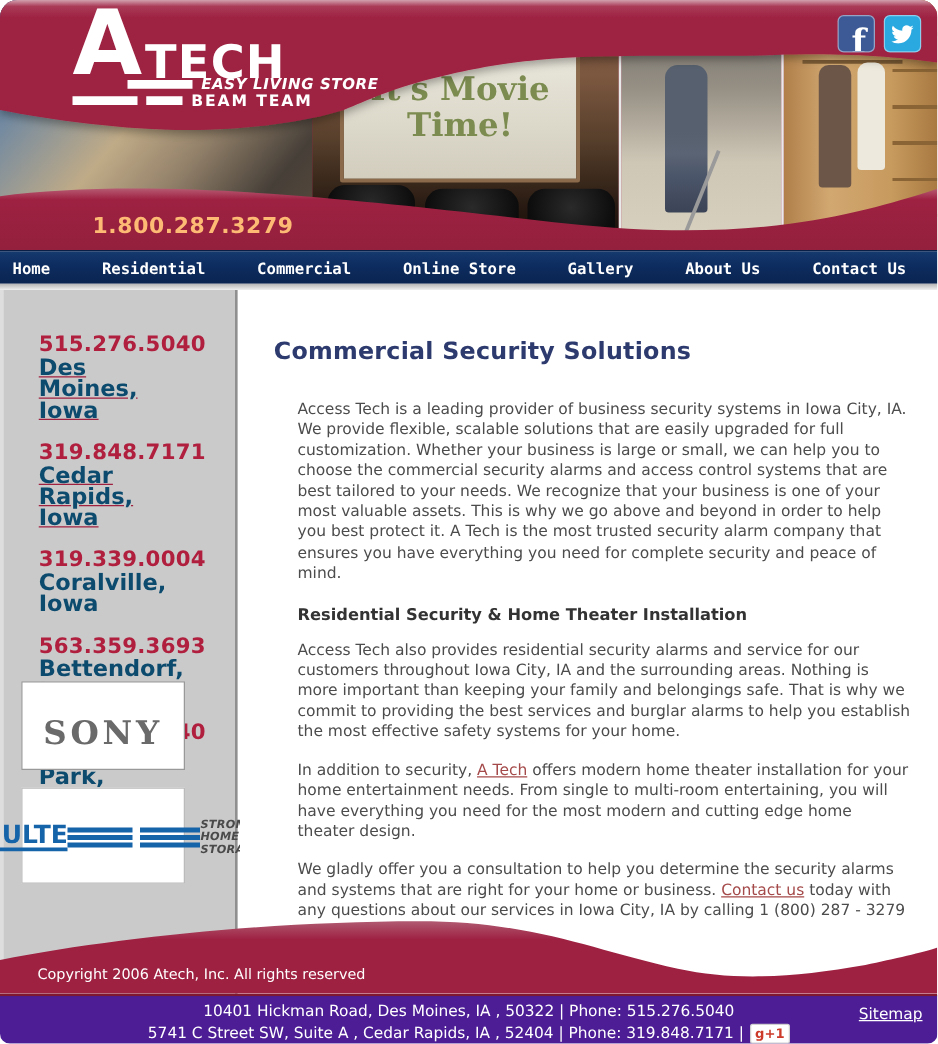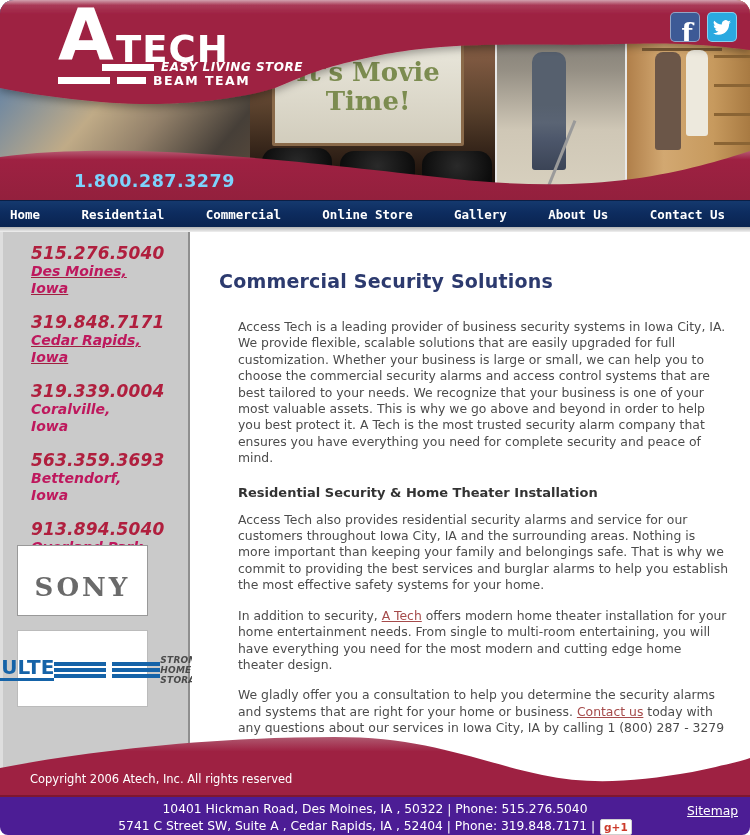--- a/index.html
+++ b/index.html
@@ -34,34 +34,34 @@
   .lbar{height:7px;background:#fff;}
   .lbar-long{width:52px;}
   .lbar-short{width:29px;}
   .tagline-top{font-style:italic;font-weight:bold;font-size:12px;letter-spacing:0.5px;}
   .tagline-bottom{font-weight:bold;font-size:12.5px;letter-spacing:1.5px;}
   .social{position:absolute;top:12px;right:13px;display:flex;gap:7px;z-index:3;}
   .soc{width:30px;height:30px;border-radius:5px;border:1px solid rgba(255,255,255,0.45);box-sizing:border-box;display:flex;align-items:center;justify-content:center;cursor:pointer;}
   .fb{background:#3d5a96;overflow:hidden;}
   .fb span{font-family:"DejaVu Serif",serif;font-weight:bold;font-size:27px;color:#fff;position:relative;top:6px;left:2px;}
   .tw{background:#2aa9e0;}
-  .tollfree{position:absolute;left:74px;top:171px;z-index:3;color:#7dd3fc;font-size:17.5px;font-weight:bold;letter-spacing:0.5px;}
+  .tollfree{position:absolute;left:74px;top:171px;z-index:3;color:#fdba74;font-size:17.5px;font-weight:bold;letter-spacing:0.5px;}
 
   
   #nav{position:absolute;top:200px;left:0;width:750px;height:27px;background:linear-gradient(180deg,#15396e 0%,#0d2c5f 45%,#0a2450 100%);border-top:1px solid #0a1f45;box-sizing:border-box;display:flex;align-items:center;justify-content:space-between;padding:0 25px 0 10px;font-family:"DejaVu Sans Mono",monospace;font-weight:bold;font-size:12.5px;color:#fff;}
   .nav-item{cursor:pointer;white-space:nowrap;}
   #understrip{position:absolute;top:227px;left:0;width:750px;height:5px;background:linear-gradient(180deg,#b4b4b4,#f0f0f0);}
 
   
   #content{position:absolute;top:232px;left:0;width:750px;height:563px;background:#fff;}
   #sidebar{position:absolute;left:0;top:0;width:190px;height:563px;background:#cacaca;border-right:2px solid #8f8f8f;border-left:3px solid #dedede;box-sizing:border-box;}
-  .sb-inner{padding:11px 0 0 28px;font-style:italic;}
+  .sb-inner{padding:34px 0 0 28px;}
   .loc{margin-bottom:15px;}
   .loc-phone{color:#b01f3e;font-size:17px;font-weight:bold;line-height:20px;letter-spacing:0.2px;}
-  .loc-city{color:#be185d;font-size:14px;font-weight:bold;line-height:17px;width:118px;}
+  .loc-city{color:#0c4a6e;font-size:18px;font-weight:bold;line-height:17px;width:118px;}
   .loc-city.linked{text-decoration:underline;text-decoration-color:#a02040;cursor:pointer;}
   .brandbox{position:absolute;background:#fff;box-sizing:border-box;}
   .sony{left:14px;top:313px;width:131px;height:71px;border:1px solid #999;display:flex;align-items:center;justify-content:center;}
   .sony-text{font-family:"DejaVu Serif",serif;font-weight:bold;font-size:26px;letter-spacing:3px;color:#6a6a6a;margin-top:12px;}
   .schulte{left:14px;top:398px;width:131px;height:77px;border:1px solid #bbb;display:flex;flex-direction:row;align-items:center;justify-content:center;}
   .schulte-name{color:#1563a8;font-weight:bold;font-size:20px;line-height:1;border-bottom:3px solid #1563a8;padding-bottom:1px;}
   .schulte-bars{display:flex;gap:6px;margin-top:3px;}
   .sbcol{display:flex;flex-direction:column;gap:2px;}
   .sbar{height:4px;background:#1563a8;}
   .sbar-a{width:52px;}

